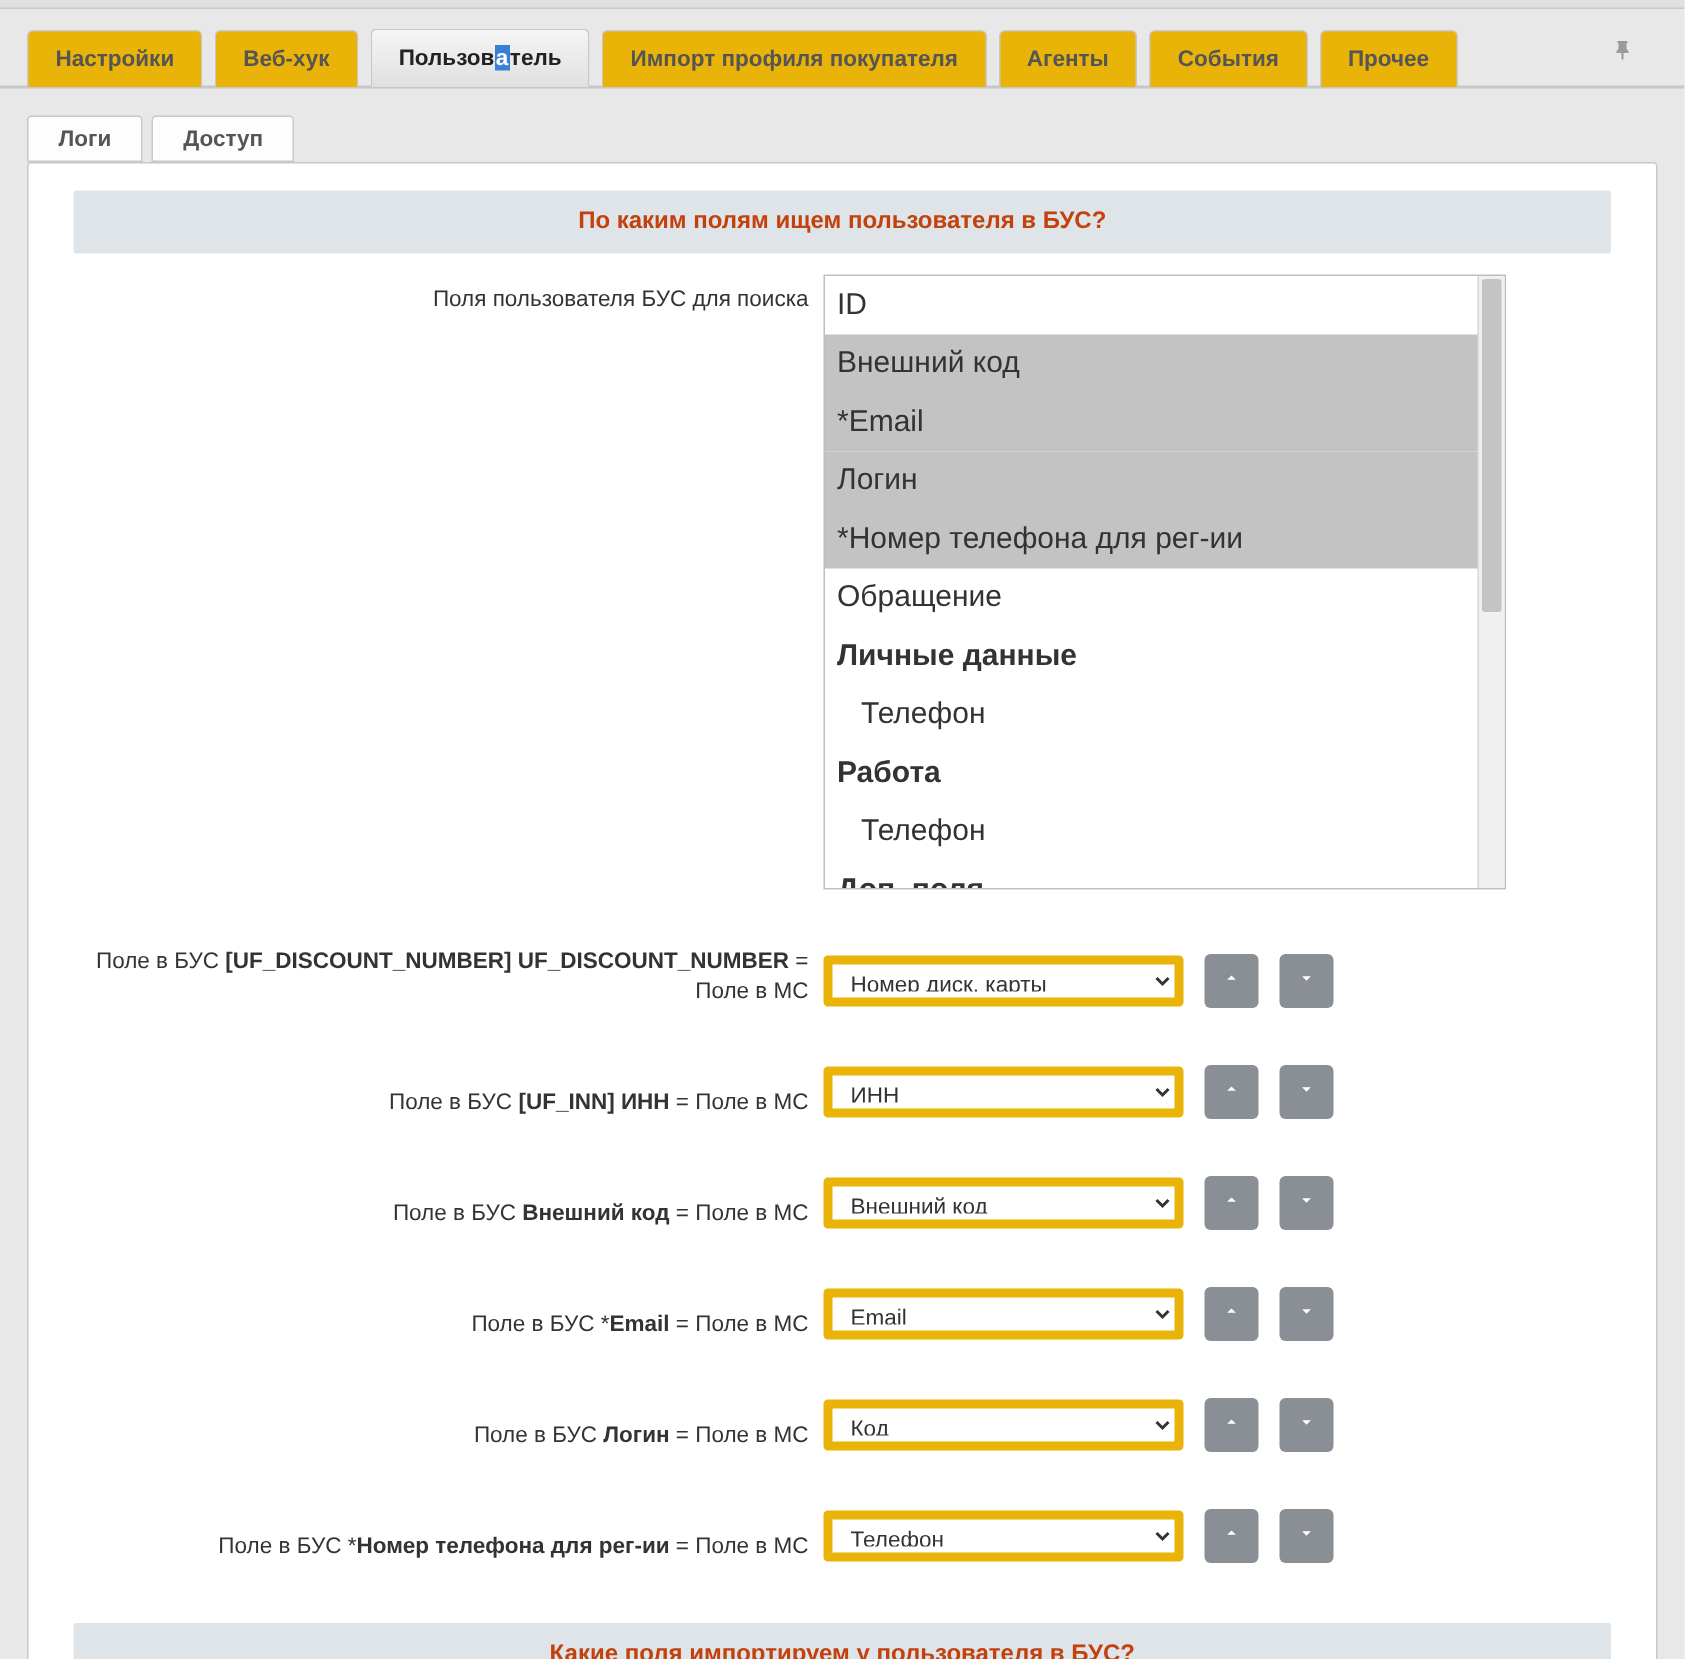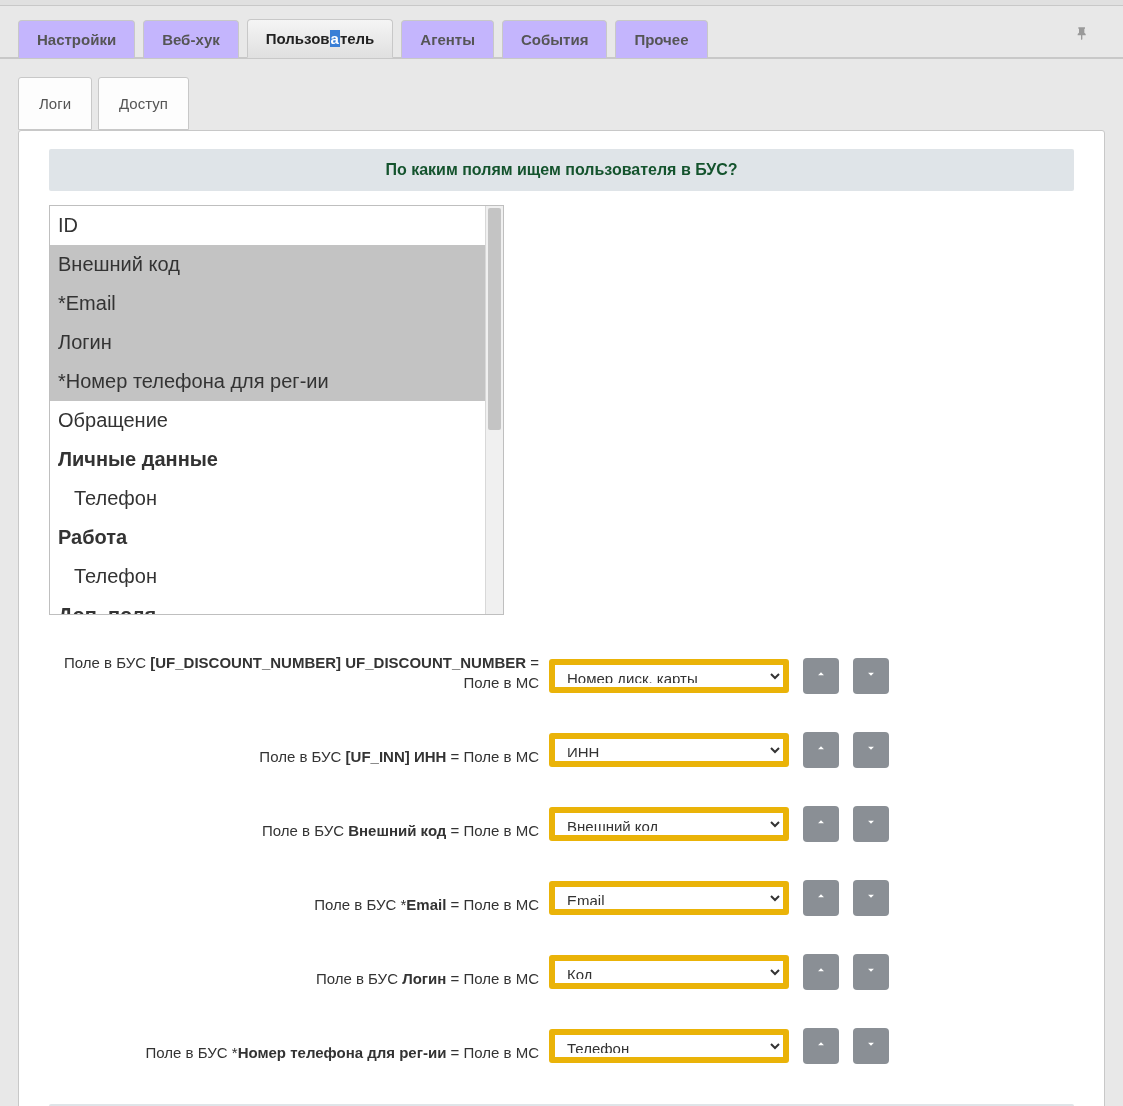--- a/index.html
+++ b/index.html
@@ -24,21 +24,21 @@
   }
   
   .tab-row {
     display: flex;
     align-items: flex-end;
     padding: 0 18px;
     gap: 8px;
     border-bottom: 2px solid #c8c8c8;
   }
   .tab {
-    background: #c4b5fd;
+    background: #eab308;
     border: 1px solid #c8c8c8;
     border-bottom: none;
     border-radius: 4px 4px 0 0;
     padding: 10px 18px;
     font-size: 15px;
     font-weight: bold;
     color: #555;
     cursor: pointer;
     position: relative;
     top: 1px;
@@ -58,40 +58,40 @@
   }
   .subtab-row {
     display: flex;
     gap: 6px;
     padding: 18px 18px 0 18px;
   }
   .subtab {
     background: #fdfdfd;
     border: 1px solid #c8c8c8;
     border-radius: 3px 3px 0 0;
-    padding: 17px 20px;
-    font-size: 15px;
-    font-weight: normal;
+    padding: 6px 20px;
+    font-size: 15px;
+    font-weight: bold;
     color: #555;
     cursor: pointer;
   }
   .panel {
     margin: 0 18px 18px 18px;
     background: #fff;
     border: 1px solid #c8c8c8;
     border-radius: 3px;
     padding: 18px 30px;
   }
   .section-header {
     background: #dfe4e8;
     text-align: center;
     padding: 12px;
     font-size: 16px;
     font-weight: bold;
-    color: #14532d;
+    color: #c2410c;
     border-radius: 2px;
     margin-bottom: 14px;
   }
   .form-row {
     display: flex;
     align-items: flex-start;
     margin-bottom: 14px;
   }
   .form-label {
     width: 500px;
@@ -196,40 +196,42 @@
 
 <div class="page">
   <div class="top-separator"></div>
 
   <div class="tab-row">
     <div class="tab">Настройки</div>
     <div class="tab">Веб-хук</div>
     <div class="tab active">
       <span>Пользов</span><span class="hl">а</span><span>тель</span>
     </div>
+    <div class="tab">Импорт профиля покупателя</div>
     <div class="tab">Агенты</div>
     <div class="tab">События</div>
     <div class="tab">Прочее</div>
     <div class="pin-icon">
       <svg viewBox="0 0 24 24" width="16" height="16" fill="#9a9a9a">
           <path d="M14 4v6l2 2v2h-5v6l-1 1-1-1v-6H4v-2l2-2V4H5V2h10v2h-1z"></path>
         </svg>
     </div>
   </div>
 
   <div class="subtab-row">
     <div class="subtab">Логи</div>
     <div class="subtab">Доступ</div>
   </div>
 
   <div class="panel">
 
     <div class="section-header">По каким полям ищем пользователя в БУС?</div>
 
     <div class="form-row">
+      <div class="form-label">Поля пользователя БУС для поиска</div>
       <div class="form-control-area">
         <div class="listbox-wrap">
           <div class="listbox" id="listbox">
               <div class="opt">ID</div>
               <div class="opt selected">Внешний код</div>
               <div class="opt selected">*Email</div>
               <div class="opt selected">Логин</div>
               <div class="opt selected">*Номер телефона для рег-ии</div>
               <div class="opt">Обращение</div>
               <div class="opt group">Личные данные</div>

